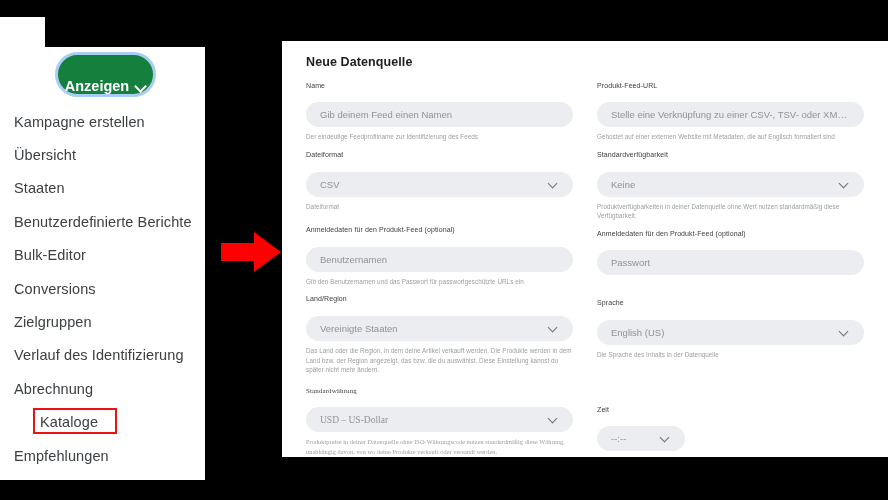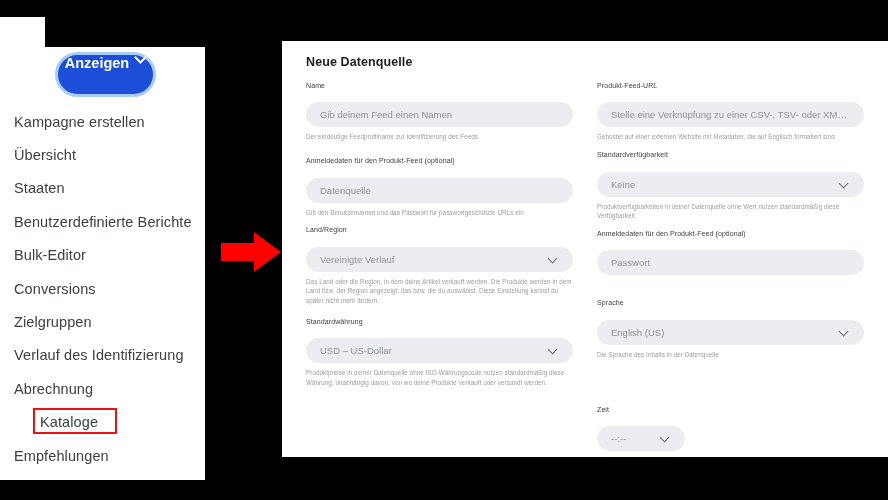--- a/index.html
+++ b/index.html
@@ -70,25 +70,25 @@
   }
 
   
   #anzeigen-button {
     position: absolute;
     left: 55px;
     top: 52px;
     width: 101px;
     height: 45px;
     border-radius: 23px;
-    background: #1d4ed8;
+    background: #15803d;
     border: 3px solid #a8cdf5;
     box-sizing: border-box;
     display: flex;
-    align-items: flex-start;
+    align-items: flex-end;
     justify-content: center;
     gap: 7px;
     color: #ffffff;
     font-size: 14.5px;
     font-weight: bold;
     z-index: 5;
   }
   #anzeigen-button .chev {
     display: inline-block;
     width: 10px;
@@ -269,39 +269,47 @@
     <div class="form-col">
 
       <div class="field">
         <div class="field-label">Name</div>
         <div class="control">
           <span class="val">Gib deinem Feed einen Namen</span>
         </div>
         <div class="helper">Der eindeutige Feedprofilname zur Identifizierung des Feeds</div>
       </div>
 
+      <div class="field">
+        <div class="field-label">Dateiformat</div>
+        <div class="control">
+          <span class="val">CSV</span>
+          <span class="caret"></span>
+        </div>
+        <div class="helper">Dateiformat</div>
+      </div>
 
       <div class="field" style="margin-top:15px;">
         <div class="field-label">Anmeldedaten für den Produkt-Feed (optional)</div>
         <div class="control">
-          <span class="val">Datenquelle</span>
+          <span class="val">Benutzernamen</span>
         </div>
         <div class="helper">Gib den Benutzernamen und das Passwort für passwortgeschützte URLs ein</div>
       </div>
 
       <div class="field">
         <div class="field-label">Land/Region</div>
         <div class="control">
-          <span class="val">Vereinigte Verlauf</span>
+          <span class="val">Vereinigte Staaten</span>
           <span class="caret"></span>
         </div>
         <div class="helper">Das Land oder die Region, in dem deine Artikel verkauft werden. Die Produkte werden in dem Land bzw. der Region angezeigt, das bzw. die du auswählst. Diese Einstellung kannst du später nicht mehr ändern.</div>
       </div>
 
-      <div class="field" style="margin-top:12px;">
+      <div class="field" style="margin-top:12px;font-family:Liberation Serif, serif;">
         <div class="field-label">Standardwährung</div>
         <div class="control">
           <span class="val">USD – US-Dollar</span>
           <span class="caret"></span>
         </div>
         <div class="helper">Produktpreise in deiner Datenquelle ohne ISO-Währungscode nutzen standardmäßig diese Währung, unabhängig davon, von wo deine Produkte verkauft oder versandt werden.</div>
       </div>
 
     </div>
 

